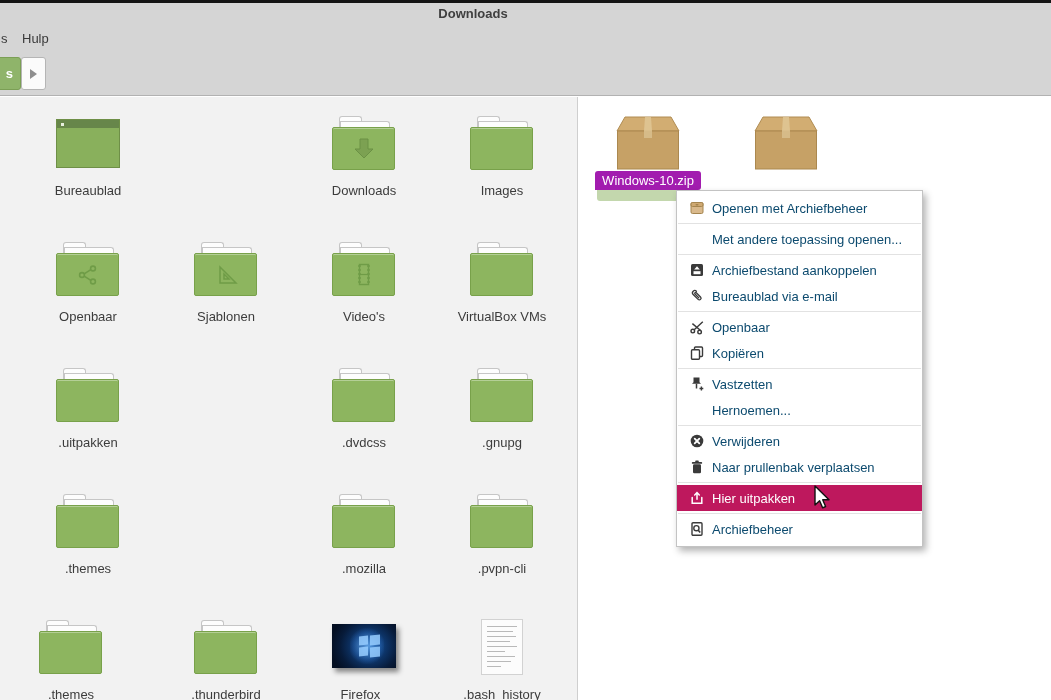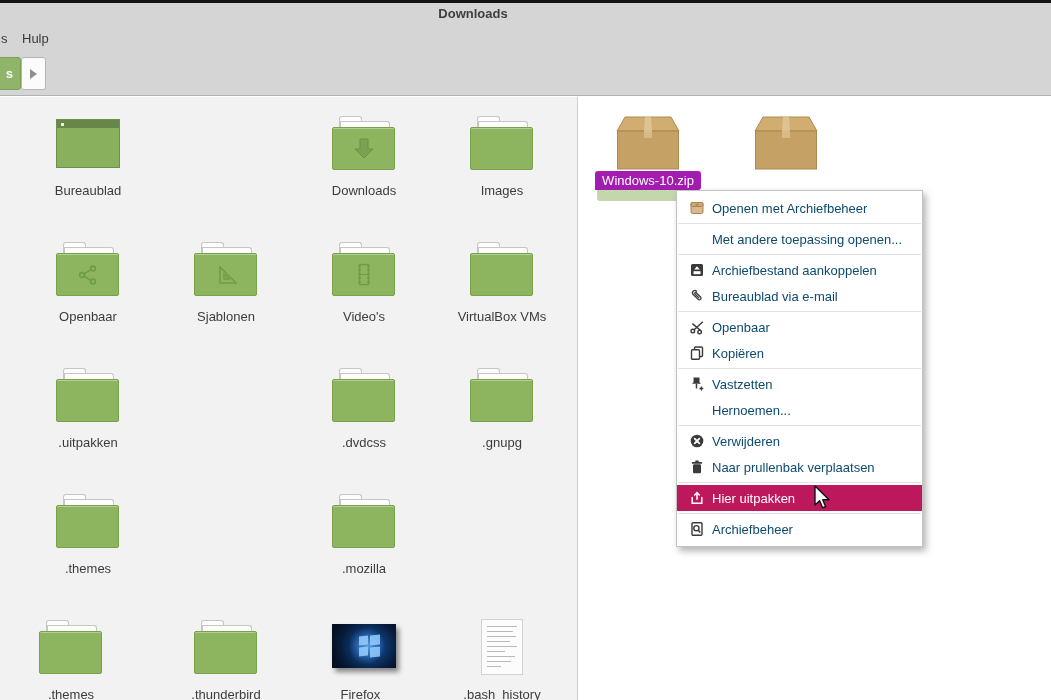--- a/index.html
+++ b/index.html
@@ -223,20 +223,30 @@
   </div>
   <div class="cell" style="left:295px;top:392px">
     <div class="icon-slot">
         <div class="ficon">
           <div class="tabA"></div>
           <div class="tabB"></div>
           <div class="fbody"></div>
         </div>
       </div>
     <div class="lbl">.mozilla</div>
+  </div>
+  <div class="cell" style="left:433px;top:392px">
+    <div class="icon-slot">
+        <div class="ficon">
+          <div class="tabA"></div>
+          <div class="tabB"></div>
+          <div class="fbody"></div>
+        </div>
+      </div>
+    <div class="lbl">.pvpn-cli</div>
   </div>
 
   <div class="cell" style="left:2px;top:518px">
     <div class="icon-slot">
         <div class="ficon">
           <div class="tabA"></div>
           <div class="tabB"></div>
           <div class="fbody"></div>
         </div>
       </div>

